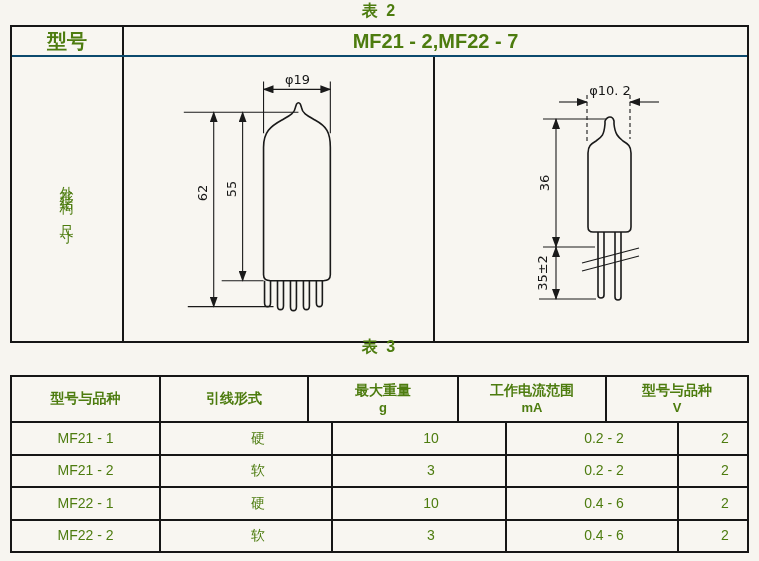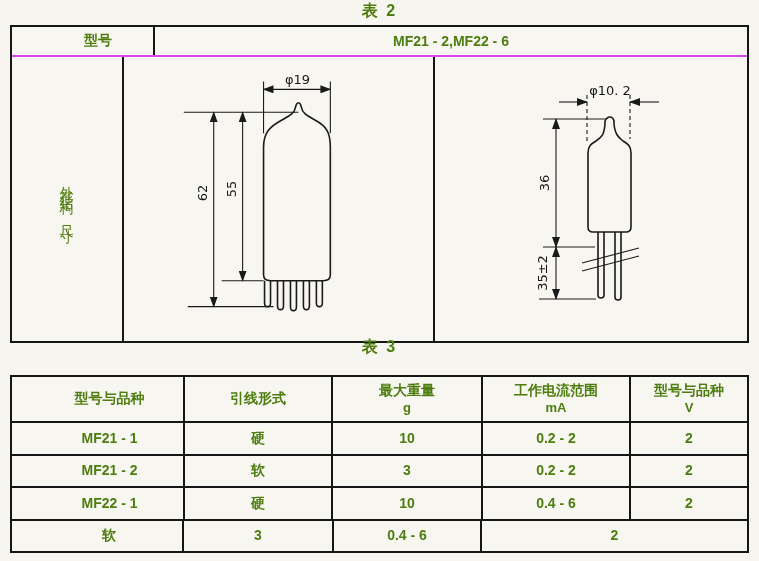--- a/index.html
+++ b/index.html
@@ -30,23 +30,23 @@
     position:absolute;
     left:10px;top:25px;width:739px;height:318px;
     border:2px solid #161616;
     box-sizing:border-box;
     display:flex;flex-direction:column;
     background:#f8f6f1;
   }
   .t2-header{
     display:flex;
     height:33px;
-    border-bottom:2px solid #d946ef;
-    box-sizing:border-box;
-    font-size:14px;font-weight:700;padding-left:31px;
+    border-bottom:2px solid #0c4a6e;
+    box-sizing:border-box;
+    font-size:20px;font-weight:700;
   }
   .t2-body{display:flex;flex:1;}
   .t2c1{width:112px;border-right:2px solid #161616;box-sizing:border-box;}
   .t2c2{width:311px;border-right:2px solid #161616;box-sizing:border-box;}
   .t2c3{flex:1;}
   .cell-center{display:flex;align-items:center;justify-content:center;}
   .vlabel{
     writing-mode:vertical-rl;
     text-orientation:upright;
     font-size:14px;
@@ -68,56 +68,55 @@
     left:10px;top:375px;width:739px;height:178px;
     border:2px solid #161616;
     box-sizing:border-box;
     display:flex;flex-direction:column;
     background:#f8f6f1;
   }
   .t3-row{
     display:flex;flex:1;
     border-bottom:2px solid #161616;
     box-sizing:border-box;
-    padding-left:24px;
   }
   .t3-row:last-child{border-bottom:none;}
   .t3-header-row{
     flex:0 0 46px;
     font-weight:700;
   }
   .t3c{
     display:flex;flex-direction:column;
     align-items:center;justify-content:center;
     border-right:2px solid #161616;
     box-sizing:border-box;
     font-size:14px;
     line-height:1.25;
   }
   .t3c:last-child{border-right:none;}
   .t3c1{width:149px;}
   .t3c2{width:148px;}
   .t3c3{width:150px;}
   .t3c4{width:148px;}
   .t3c5{flex:1;}
-  .t3-data{font-weight:700;}
+  .t3-data{font-weight:400;gap:24px;}
   .unit{font-size:13px;font-weight:600;}
   .unit:empty{display:none;}
 </style>
 </head>
 <body>
 
 <div class="page">
 
   <div class="tbl-title t2-title">表 2</div>
 
   <div class="table2">
     <div class="t2-header">
       <div class="t2c1 cell-center">型号</div>
-      <div class="t2c3 cell-center">MF21 - 2,MF22 - 6</div>
+      <div class="t2c3 cell-center">MF21 - 2,MF22 - 7</div>
     </div>
     <div class="t2-body">
       <div class="t2c1 cell-center">
         <span class="vlabel">外形结构、尺寸</span>
       </div>
 
       <div class="t2c2 diagram-cell">
         <svg viewBox="0 0 310 284">
           <defs>
             <marker id="ar1" markerWidth="11" markerHeight="8" refX="10" refY="4" orient="auto-start-reverse" markerUnits="userSpaceOnUse">
@@ -244,20 +243,21 @@
 
     <div class="t3-row t3-data">
       <div class="t3c t3c1">MF22 - 1</div>
       <div class="t3c t3c2">硬</div>
       <div class="t3c t3c3">10</div>
       <div class="t3c t3c4">0.4 - 6</div>
       <div class="t3c t3c5">2</div>
     </div>
 
     <div class="t3-row t3-data">
+      <div class="t3c t3c1">MF22 - 2</div>
       <div class="t3c t3c2">软</div>
       <div class="t3c t3c3">3</div>
       <div class="t3c t3c4">0.4 - 6</div>
       <div class="t3c t3c5">2</div>
     </div>
   </div>
 
 </div>
 
 </body></html>

